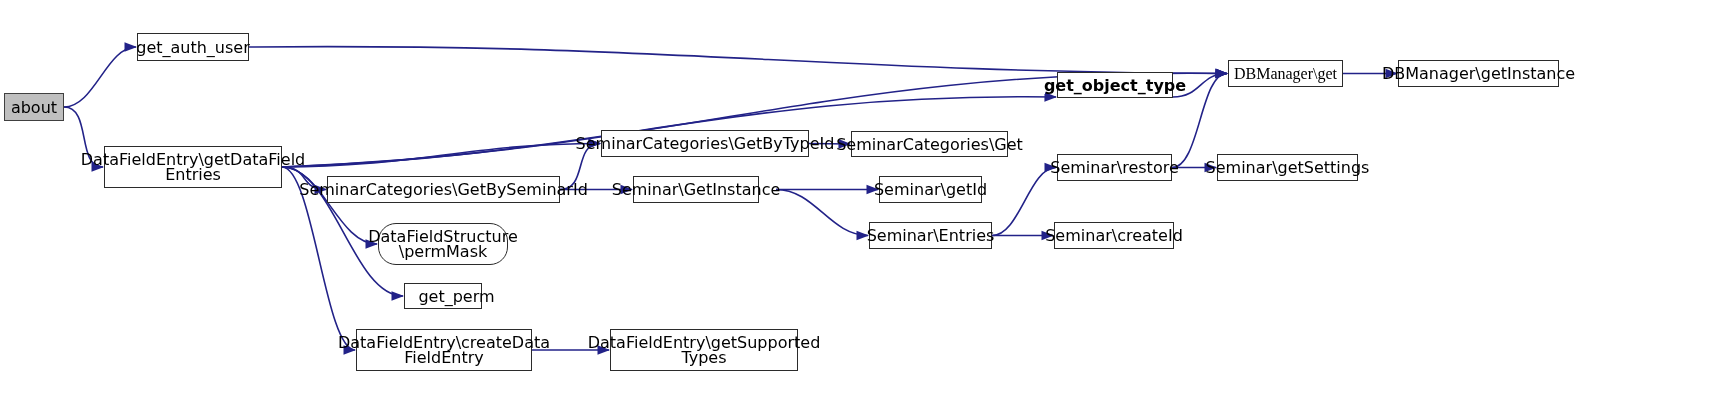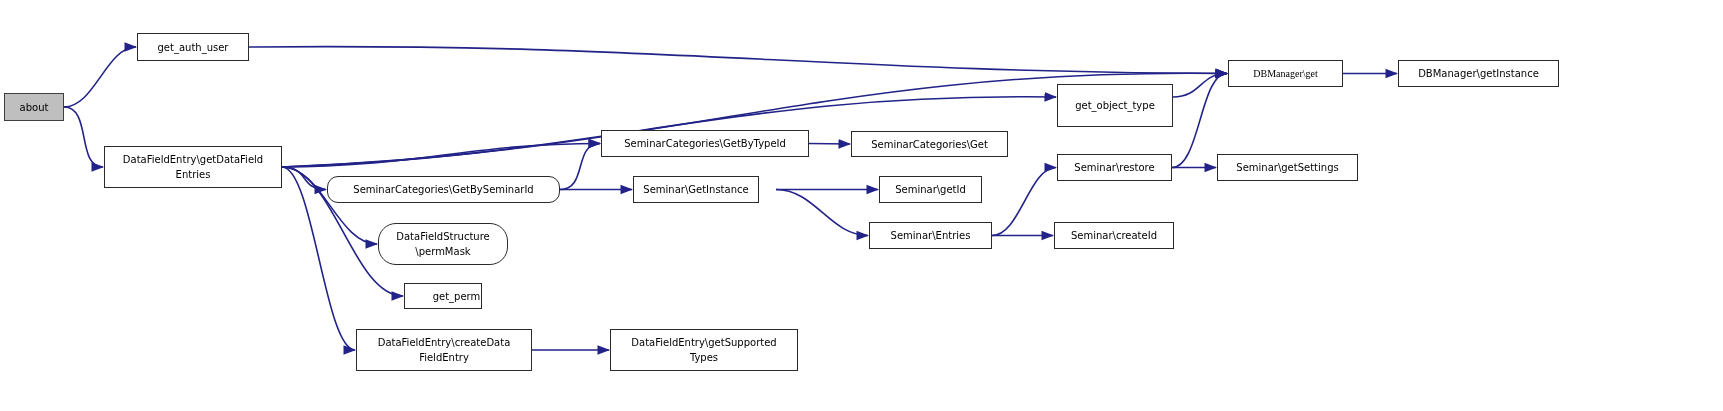--- a/index.html
+++ b/index.html
@@ -24,21 +24,21 @@
     width: 1723px;
     height: 411px;
     pointer-events: none;
   }
   .node {
     position: absolute;
     box-sizing: border-box;
     border: 1px solid #000000;
     background: #ffffff;
     color: #000000;
-    font-size: 10px;
+    font-size: 16px;
     line-height: 15px;
     display: flex;
     align-items: center;
     justify-content: center;
     text-align: center;
     white-space: pre-line;
     letter-spacing: 0px;
     z-index: 5;
   }
   .node.root {
@@ -82,31 +82,31 @@
         <path d="M 1173 97 C 1201 97, 1200 73.5, 1227 73.5" marker-end="url(#arrow)"></path>
         <path d="M 1343 73.5 L 1397 73.5" marker-end="url(#arrow)"></path>
         <path d="M 532 350 L 609 350" marker-end="url(#arrow)"></path>
       </g>
   </svg>
 <div class="node root" style="left: 4px; top: 93px; width: 60px; height: 28px;">about</div>
     <div class="node thick" style="left: 137px; top: 33px; width: 112px; height: 28px;">get_auth_user</div>
     <div class="node thick" style="left: 104px; top: 146px; width: 178px; height: 42px;">DataFieldEntry\getDataField
 Entries</div>
     <div class="node thick" style="left: 601px; top: 130px; width: 208px; height: 27px;">SeminarCategories\GetByTypeId</div>
-    <div class="node thick" style="left: 327px; top: 176px; width: 233px; height: 27px; border-radius: 11px;">SeminarCategories\GetBySeminarId</div>
+    <div class="node thick" style="left: 327px; top: 176px; width: 233px; height: 27px;">SeminarCategories\GetBySeminarId</div>
     <div class="node thick" style="left: 851px; top: 131px; width: 157px; height: 26px;">SeminarCategories\Get</div>
     <div class="node thick" style="left: 378px; top: 223px; width: 130px; height: 42px; border-radius: 18px;">DataFieldStructure
 \permMask</div>
     <div class="node thick" style="left: 404px; top: 283px; width: 78px; height: 26px; padding-left: 27px;">get_perm</div>
     <div class="node thick" style="left: 356px; top: 329px; width: 176px; height: 42px;">DataFieldEntry\createData
 FieldEntry</div>
     <div class="node thick" style="left: 610px; top: 329px; width: 188px; height: 42px;">DataFieldEntry\getSupported
 Types</div>
     <div class="node thick" style="left: 633px; top: 176px; width: 126px; height: 27px;">Seminar\GetInstance</div>
     <div class="node thick" style="left: 879px; top: 176px; width: 103px; height: 27px;">Seminar\getId</div>
     <div class="node thick" style="left: 869px; top: 222px; width: 123px; height: 27px;">Seminar\Entries</div>
     <div class="node thick" style="left: 1054px; top: 222px; width: 120px; height: 27px;">Seminar\createId</div>
     <div class="node thick" style="left: 1057px; top: 154px; width: 115px; height: 27px;">Seminar\restore</div>
     <div class="node thick" style="left: 1217px; top: 154px; width: 141px; height: 27px;">Seminar\getSettings</div>
-    <div class="node thick" style="left: 1057px; top: 84px; width: 116px; height: 43px;">get_object_type</div>
+    <div class="node thick" style="left: 1057px; top: 72px; width: 116px; height: 26px; font-weight: bold;">get_object_type</div>
     <div class="node thick" style="left: 1228px; top: 60px; width: 115px; height: 27px; font-family: Liberation Serif, serif;">DBManager\get</div>
     <div class="node thick" style="left: 1398px; top: 60px; width: 161px; height: 27px;">DBManager\getInstance</div>
   </div>
 
 </body></html>

